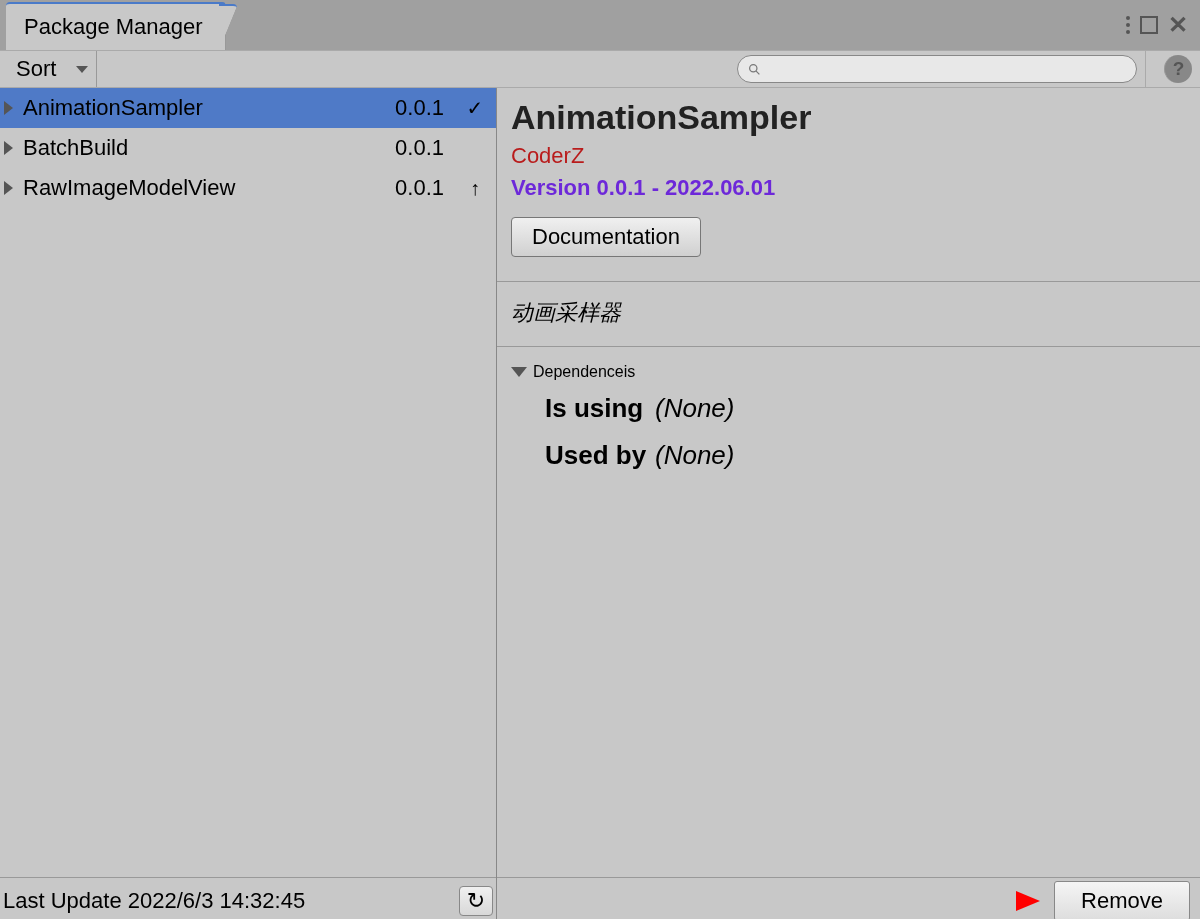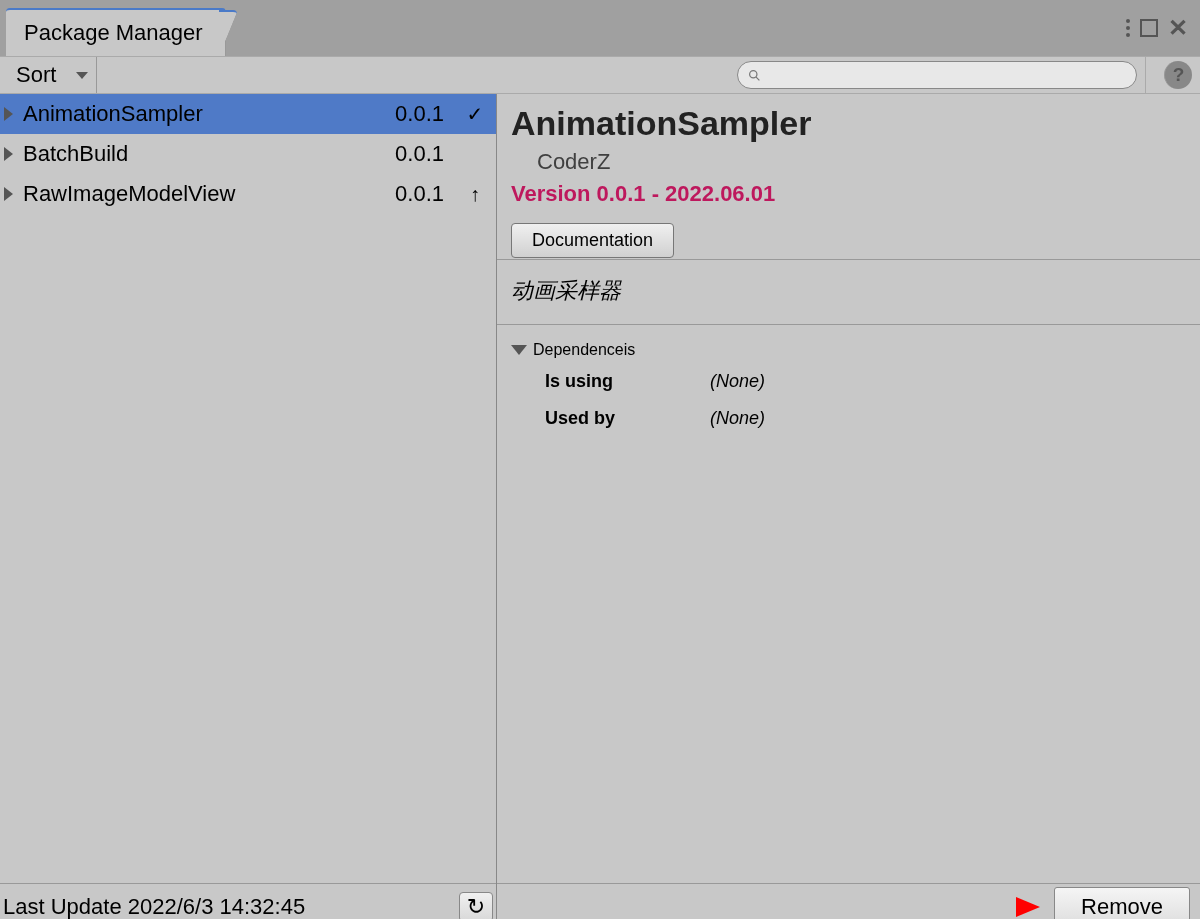--- a/index.html
+++ b/index.html
@@ -8,21 +8,21 @@
       padding: 0;
       font-family: Arial, Helvetica, sans-serif;
     }
     body {
       width: 1200px;
       height: 919px;
       background: #a0a0a0;
       overflow: hidden;
     }
     .titlebar {
-      height: 56px;
+      height: 50px;
       background: #a0a0a0;
       display: flex;
       align-items: flex-end;
       padding-left: 0;
       position: relative;
     }
     .tab {
       background: #c8c8c8;
       border-top: 2px solid #4a7ac8;
       padding: 10px 22px 10px 18px;
@@ -227,38 +227,37 @@
       overflow: auto;
     }
     .detail-title {
       font-size: 34px;
       font-weight: bold;
       margin-bottom: 6px;
       color: #222;
     }
     .detail-author {
       font-size: 22px;
-      color: #404040;
+      color: #b91c1c;
       margin-bottom: 6px;
-      margin-left: 26px;
     }
     .detail-version {
       font-size: 22px;
       font-weight: bold;
-      color: #be185d;
+      color: #6d28d9;
       margin-bottom: 16px;
     }
     .doc-btn {
       background: linear-gradient(#f0f0f0, #d0d0d0);
       border: 1px solid #777;
       border-radius: 4px;
       padding: 6px 20px;
-      font-size: 18px;
-      cursor: pointer;
-      margin-bottom: 1px;
+      font-size: 22px;
+      cursor: pointer;
+      margin-bottom: 24px;
     }
     .divider {
       height: 1px;
       background: #999;
       margin: 0 -14px 16px -14px;
     }
     .detail-desc {
       font-size: 22px;
       margin-bottom: 18px;
       font-style: italic;
@@ -274,23 +273,22 @@
     .chev-down-small {
       width: 0;
       height: 0;
       border-left: 8px solid transparent;
       border-right: 8px solid transparent;
       border-top: 10px solid #555;
     }
     .dep-row {
       display: flex;
       padding-left: 34px;
-      font-size: 18px;
+      font-size: 26px;
       margin-bottom: 16px;
-      gap: 55px;
     }
     .dep-label {
       font-weight: bold;
       width: 110px;
     }
     .dep-value {
       font-style: italic;
     }
     .right-footer {
       height: 46px;

